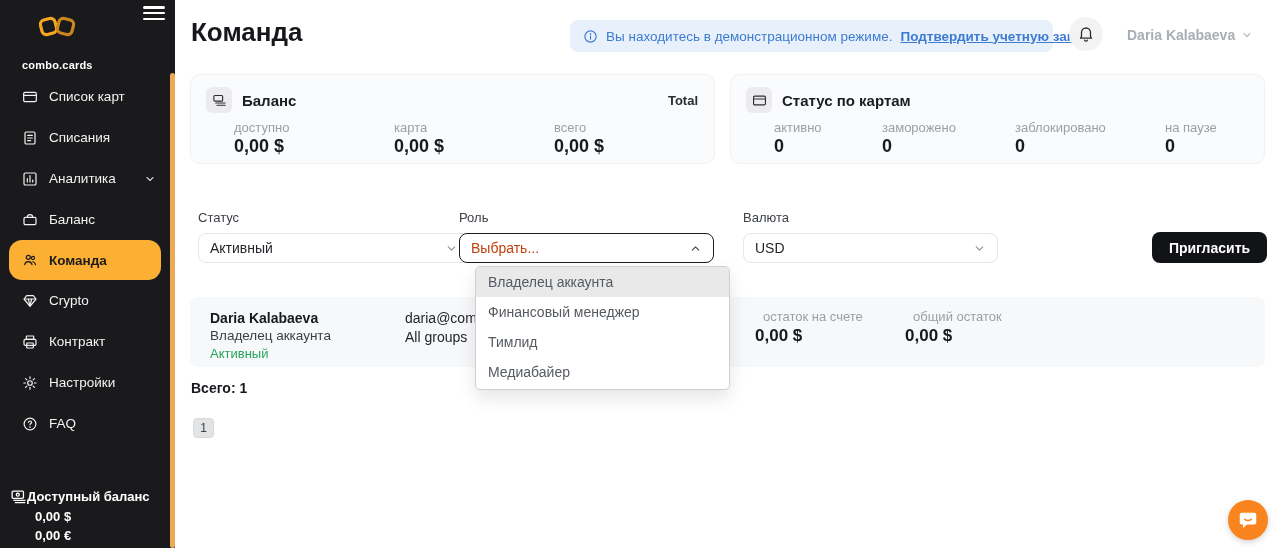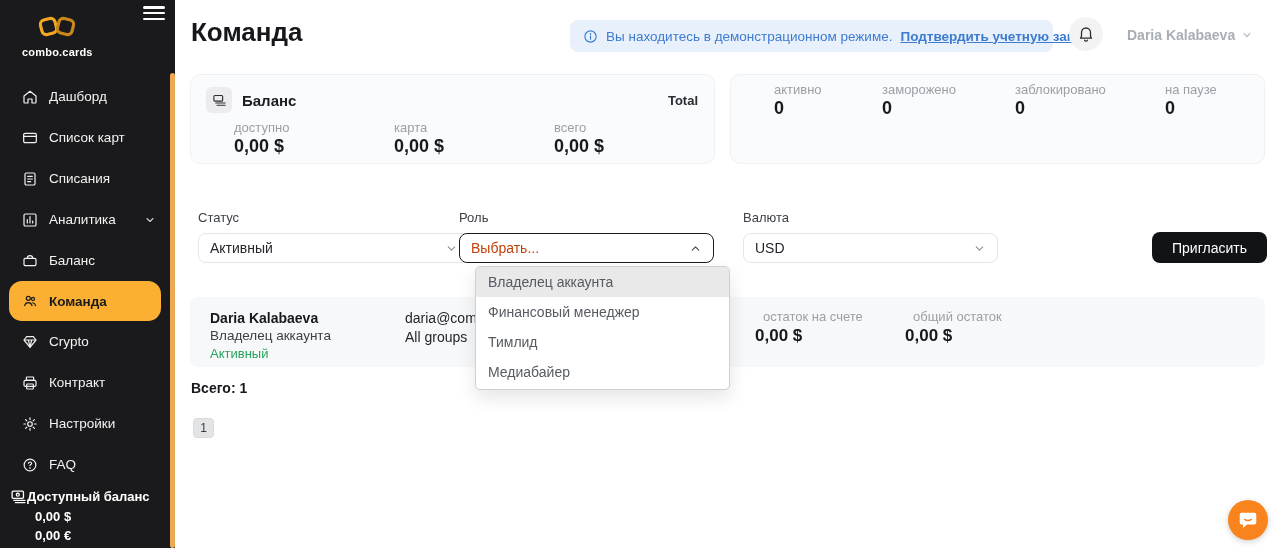--- a/index.html
+++ b/index.html
@@ -10,21 +10,21 @@
     position:relative; overflow:hidden;
   }
   svg { display:block; }
 
   
   .sidebar { position:absolute; left:0; top:0; width:175px; height:548px; background:#1a1a1c; color:#f2f2f2; }
   .sb-scrollbar { position:absolute; right:0; top:73px; bottom:0; width:5px; background:#edaa55; border-radius:3px; }
   .sb-burger { position:absolute; top:4px; right:10px; width:22px; height:18px; display:flex; flex-direction:column; justify-content:space-between; padding:2px 0; cursor:pointer; }
   .sb-burger span { display:block; height:2.5px; background:#ffffff; border-radius:2px; }
   .sb-logo { position:absolute; top:13px; left:22px; text-align:center; }
-  .sb-logo .txt { font-size:11px; font-weight:bold; color:#ffffff; margin-top:1px; letter-spacing:.2px; }
+  .sb-logo .txt { font-size:11px; font-weight:bold; color:#ffffff; margin-top:14px; letter-spacing:.2px; }
   .sb-menu { position:absolute; top:76px; left:0; width:170px; }
   .mi { height:41px; display:flex; align-items:center; gap:11px; padding:0 14px 0 22px; font-size:13.5px; color:#f2f2f2; cursor:pointer; }
   .mi .chev { margin-left:auto; color:#cfcfcf; }
   .mi.active { height:40px; margin:0 9px; padding:0 6px 0 13px; background:#fbb034; border-radius:13px; color:#1b1b1b; font-weight:bold; }
   .sb-footer { position:absolute; left:10px; bottom:5px; font-size:13px; }
   .sb-footer .head { display:flex; align-items:center; font-weight:bold; color:#ffffff; font-size:13px; }
   .sb-footer .val { font-weight:bold; color:#ffffff; margin:4px 0 0 25px; font-size:13px; }
 
   
   .main { position:absolute; left:175px; top:0; width:1105px; height:548px; background:#ffffff; }
@@ -56,21 +56,21 @@
   
   .filter { position:absolute; top:210px; }
   .filter .flabel { font-size:13px; color:#3c4047; margin-bottom:8px; }
   .select { height:30px; background:#fff; border:1px solid #e4e6e9; border-radius:8px; display:flex; align-items:center; justify-content:space-between; padding:0 11px; font-size:14px; color:#23262b; cursor:pointer; }
   .select .chev { color:#8d939b; }
   .f-status { left:23px; width:272px; }
   .f-role { left:284px; width:255px; }
   .f-role .select { border:1.5px solid #1a1c20; }
   .f-role .ph { color:#c2410c; }
   .f-currency { left:568px; width:255px; }
-  .invite-btn { position:absolute; left:977px; top:232px; width:115px; height:31px; background:#121316; color:#ffffff; font-weight:normal; font-size:14px; border:none; border-radius:8px; cursor:pointer; font-family:"Liberation Sans", sans-serif; }
+  .invite-btn { position:absolute; left:977px; top:232px; width:115px; height:31px; background:#121316; color:#ffffff; font-weight:bold; font-size:14px; border:none; border-radius:8px; cursor:pointer; font-family:"Liberation Sans", sans-serif; }
 
   
   .dropdown { position:absolute; left:300px; top:266px; width:255px; background:#ffffff; border:1px solid #ccd0d5; border-radius:5px; box-shadow:0 8px 18px rgba(0,0,0,.10); z-index:6; overflow:hidden; padding-bottom:2px; }
   .opt { height:30px; display:flex; align-items:center; padding:0 12px; font-size:14px; color:#565b62; cursor:pointer; }
   .opt.hl { background:#e9e9ea; }
 
   
   .member-row { position:absolute; left:15px; top:297px; width:1075px; height:70px; background:#f7f8f9; border-radius:8px; z-index:1; cursor:pointer; }
   .m-name { position:absolute; left:20px; top:13px; font-size:14px; font-weight:bold; color:#17191d; }
   .m-role { position:absolute; left:20px; top:31px; font-size:13.5px; color:#3c4047; }
@@ -102,28 +102,20 @@
     <span style="display:inline-block">
       <svg width="46" height="28" viewBox="0 0 46 28" fill="none">
         <rect x="7" y="6" width="15" height="15" rx="4.5" transform="rotate(-14 14.5 13.5)" stroke="#f6a722" stroke-width="3.2"></rect>
         <rect x="24" y="6" width="15" height="15" rx="4.5" transform="rotate(14 31.5 13.5)" stroke="#c9871c" stroke-width="3.2"></rect>
       </svg>
     </span>
     <div class="txt">combo.cards</div>
   </div>
 
   <div class="sb-menu">
-    <div class="mi">
-      <span>
-          <svg width="16" height="16" viewBox="0 0 24 24" fill="none" stroke="currentColor" stroke-width="1.8" stroke-linecap="round" stroke-linejoin="round">
-            <path d="M3 10.5 12 3.5l9 7V20a1 1 0 0 1-1 1h-5v-6h-6v6H4a1 1 0 0 1-1-1z"></path>
-          </svg>
-        </span>
-      <span>Дашборд</span>
-    </div>
     <div class="mi">
       <span>
           <svg width="16" height="16" viewBox="0 0 24 24" fill="none" stroke="currentColor" stroke-width="1.8" stroke-linecap="round">
             <rect x="2.5" y="5" width="19" height="14" rx="2"></rect>
             <path d="M2.5 9.5h19"></path>
           </svg>
         </span>
       <span>Список карт</span>
     </div>
     <div class="mi">
@@ -283,20 +275,29 @@
             <div class="val">0,00 $</div>
           </div>
         <div class="ccol">
             <div class="lbl">всего</div>
             <div class="val">0,00 $</div>
           </div>
       </div>
     </div>
 
     <div class="card status">
+      <div class="card-head">
+        <span class="icon-box">
+            <svg width="15" height="15" viewBox="0 0 24 24" fill="none" stroke="currentColor" stroke-width="1.8" stroke-linecap="round">
+              <rect x="2.5" y="5" width="19" height="14" rx="2"></rect>
+              <path d="M2.5 9.5h19"></path>
+            </svg>
+          </span>
+        <span class="card-title">Статус по картам</span>
+      </div>
       <div class="card-cols">
         <div class="ccol">
             <div class="lbl">активно</div>
             <div class="val">0</div>
           </div>
         <div class="ccol">
             <div class="lbl">заморожено</div>
             <div class="val">0</div>
           </div>
         <div class="ccol">

